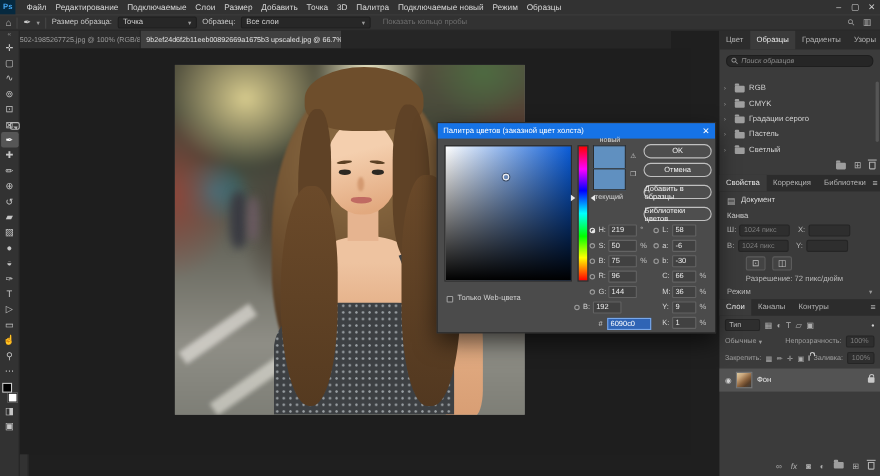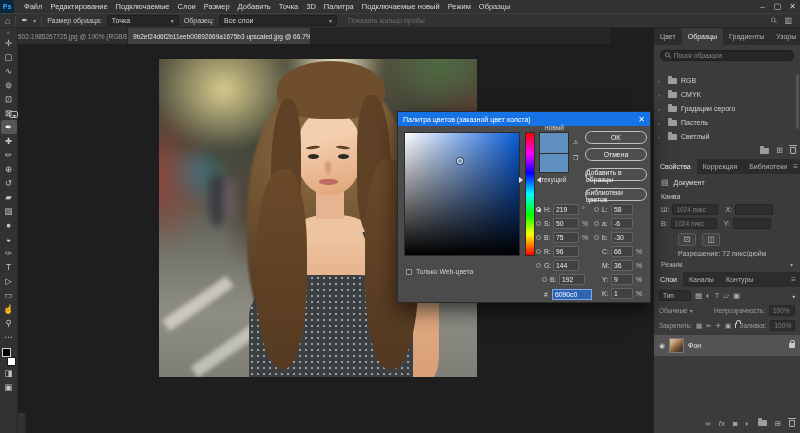--- a/index.html
+++ b/index.html
@@ -436,21 +436,21 @@
   <div class="drow" style="left:138px;top:134px">
     <span class="rad"></span>
       <span class="dlab">R:</span>
     <input class="dfield" value="96" style="">
   </div>
   <div class="drow" style="left:138px;top:148px">
     <span class="rad"></span>
       <span class="dlab">G:</span>
     <input class="dfield" value="144" style="">
   </div>
-  <div class="drow" style="left:144px;top:162px">
+  <div class="drow" style="left:124px;top:162px">
     <span class="rad"></span>
       <span class="dlab">B:</span>
     <input class="dfield" value="192" style="">
   </div>
   <div class="drow" style="left:146px;top:177px">
     <span class="dlab" style="width:8px">#</span>
     <input id="hexin" value="6090c0" style="">
   </div>
 
   <div class="drow" style="left:196px;top:92px">

